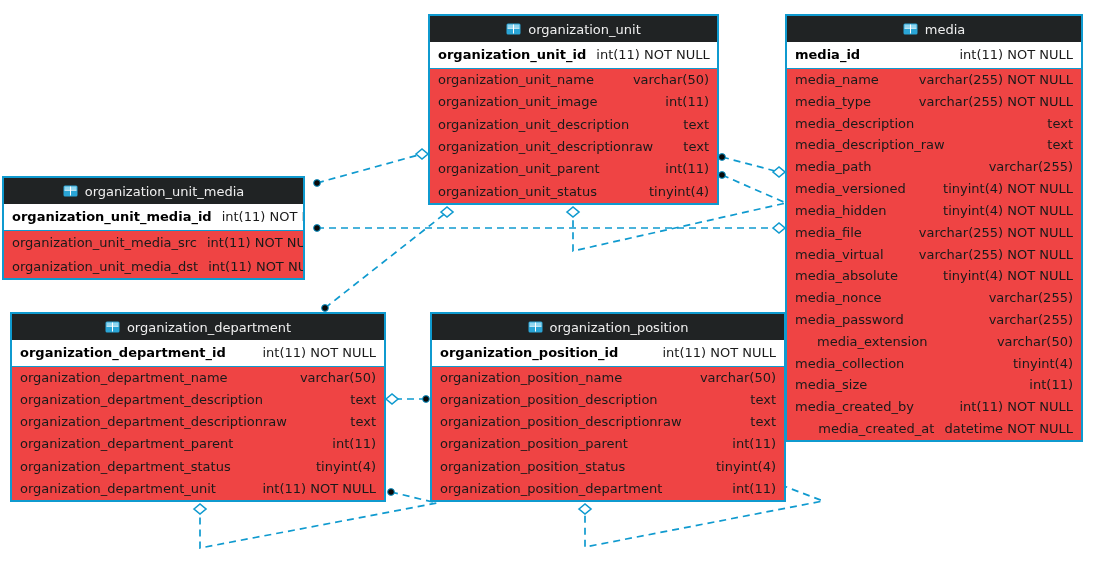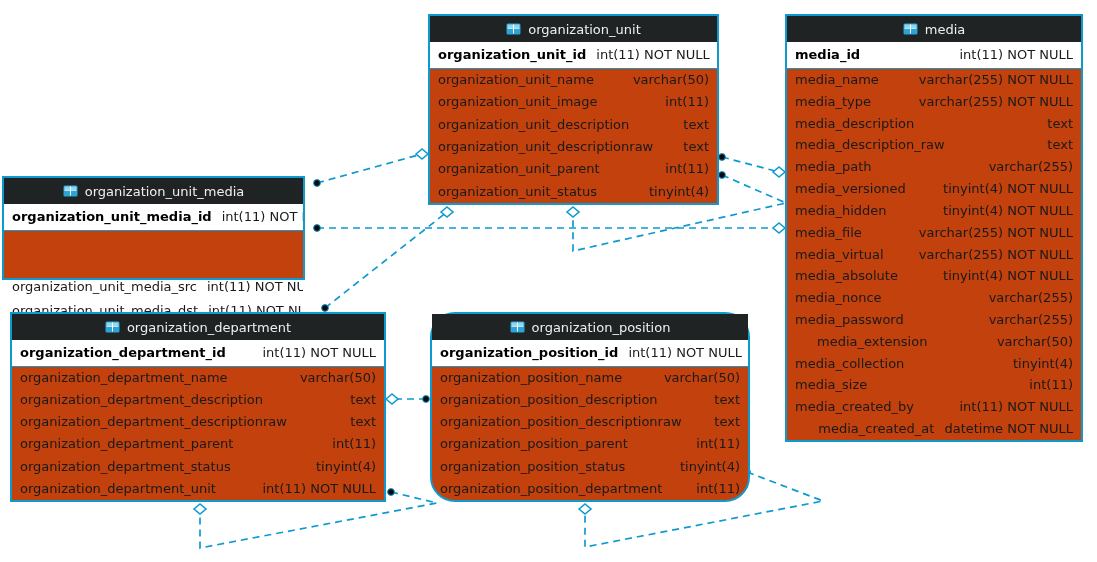--- a/index.html
+++ b/index.html
@@ -1,18 +1,18 @@
 <!DOCTYPE html>
 <html><head>
 <meta charset="utf-8">
 <style>
   html,body{margin:0;padding:0;background:#ffffff;width:1097px;height:562px;overflow:hidden;
     font-family:"DejaVu Sans","Liberation Sans",sans-serif;}
   #canvas{position:relative;width:1097px;height:562px;background:#ffffff;}
-  .db-table{position:absolute;background:#c2410c;border:2px solid #0f9acf;box-sizing:border-box;
+  .db-table{position:absolute;background:#ef4444;border:2px solid #0f9acf;box-sizing:border-box;
     font-size:13px;color:#1a1a1a;}
   .db-table .tbl-header{height:26px;background:#202324;color:#efefef;display:flex;
     align-items:center;justify-content:center;gap:7px;font-size:13px;white-space:nowrap;overflow:hidden;}
   .tbl-icon{flex:0 0 auto;display:inline-block;line-height:0;}
   .pk-row{height:26px;line-height:26px;background:#ffffff;border-bottom:1px solid #0f9acf;
     display:flex;justify-content:space-between;padding:0 8px;white-space:nowrap;overflow:hidden;}
   .pk-row .col-name{font-weight:bold;color:#000;}
   .col-row{display:flex;justify-content:space-between;padding:0 8px;white-space:nowrap;overflow:hidden;}
   .col-name{margin-right:10px;}
   .col-type{flex:0 0 auto;}
@@ -191,21 +191,21 @@
           <line x1="1.5" y1="5.2" x2="13.5" y2="5.2" stroke="#ffffff" stroke-width="1"></line>
         </svg>
       </span>
       <span class="tbl-title">organization_unit_media</span>
     </div>
     <div class="pk-row">
       <span class="col-name">organization_unit_media_id</span>
       <span class="col-type">int(11) NOT NULL</span>
     </div>
     <div class="rows">
-        <div class="col-row" style="height: 23.5px; line-height: 23.5px; margin-top: 44px;">
+        <div class="col-row" style="height: 23.5px; line-height: 23.5px;">
           <span class="col-name">organization_unit_media_src</span>
           <span class="col-type">int(11) NOT NULL</span>
         </div>
         <div class="col-row" style="height: 23.5px; line-height: 23.5px;">
           <span class="col-name">organization_unit_media_dst</span>
           <span class="col-type">int(11) NOT NULL</span>
         </div>
       </div>
   </div>
     <div class="db-table" style="left: 10px; top: 312px; width: 376px; height: 190px;">
@@ -244,21 +244,21 @@
         <div class="col-row" style="height: 22.1667px; line-height: 22.1667px;">
           <span class="col-name">organization_department_status</span>
           <span class="col-type">tinyint(4)</span>
         </div>
         <div class="col-row" style="height: 22.1667px; line-height: 22.1667px;">
           <span class="col-name">organization_department_unit</span>
           <span class="col-type">int(11) NOT NULL</span>
         </div>
       </div>
   </div>
-    <div class="db-table" style="left: 430px; top: 312px; width: 320px; height: 190px; border-radius: 25px;">
+    <div class="db-table" style="left: 430px; top: 312px; width: 356px; height: 190px;">
     <div class="tbl-header">
       <span class="tbl-icon">
         <svg width="15" height="12" viewBox="0 0 15 12">
           <rect x="0.5" y="0.5" width="14" height="11" rx="1.5" fill="#2aa5d6"></rect>
           <rect x="1.5" y="1.5" width="12" height="3.2" fill="#8fd6f0"></rect>
           <line x1="7.5" y1="1.5" x2="7.5" y2="10.5" stroke="#ffffff" stroke-width="1"></line>
           <line x1="1.5" y1="5.2" x2="13.5" y2="5.2" stroke="#ffffff" stroke-width="1"></line>
         </svg>
       </span>
       <span class="tbl-title">organization_position</span>

